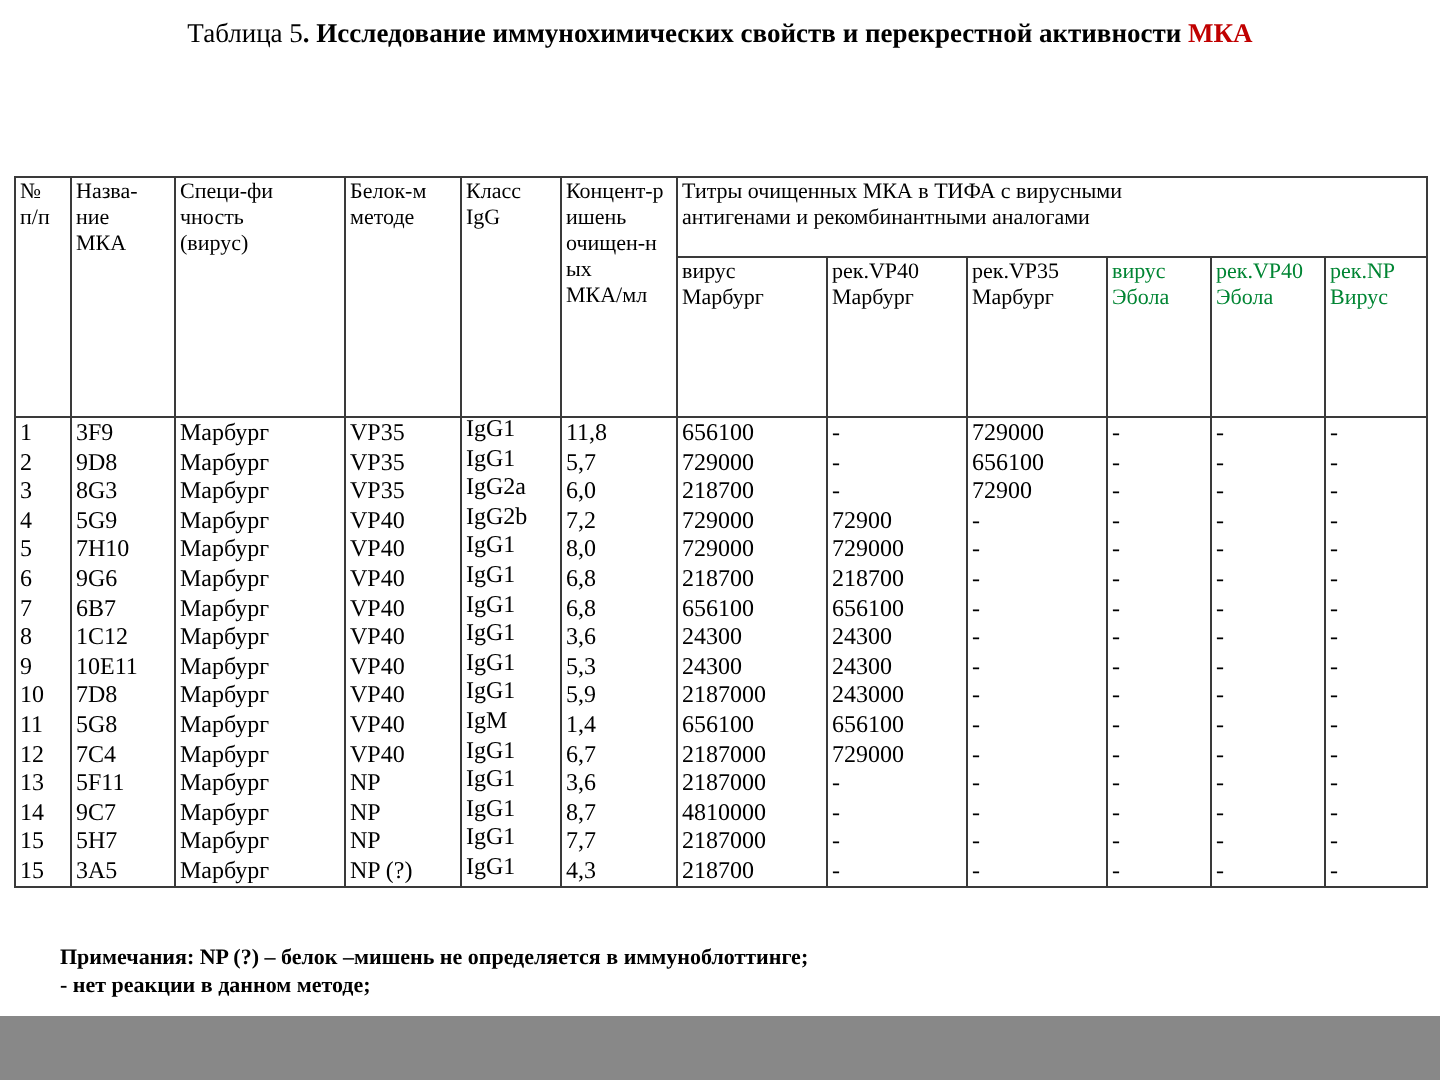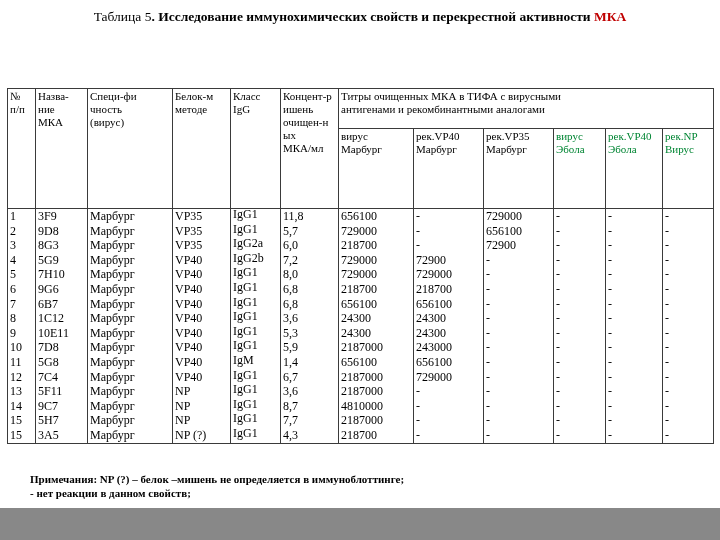--- a/index.html
+++ b/index.html
@@ -328,16 +328,16 @@
           <td>-</td>
           <td>-</td>
           <td>-</td>
           <td>-</td>
         </tr>
       </tbody>
   </table>
 
   <div class="notes">
     <div class="note">Примечания: NP (?) – белок –мишень не определяется в  иммуноблоттинге;</div>
-    <div class="note">- нет реакции в данном свойств;</div>
+    <div class="note">- нет реакции в данном методе;</div>
   </div>
 
 </div>
 
 </body></html>

